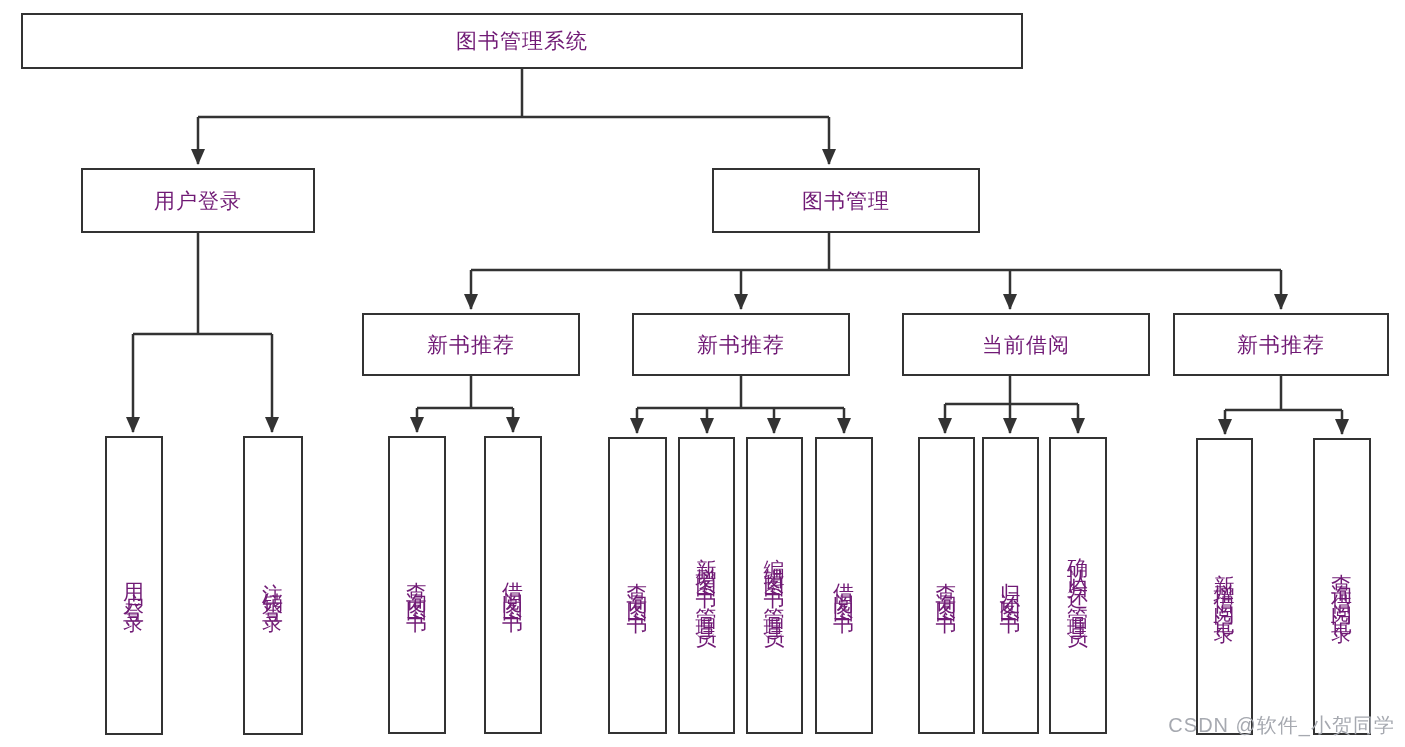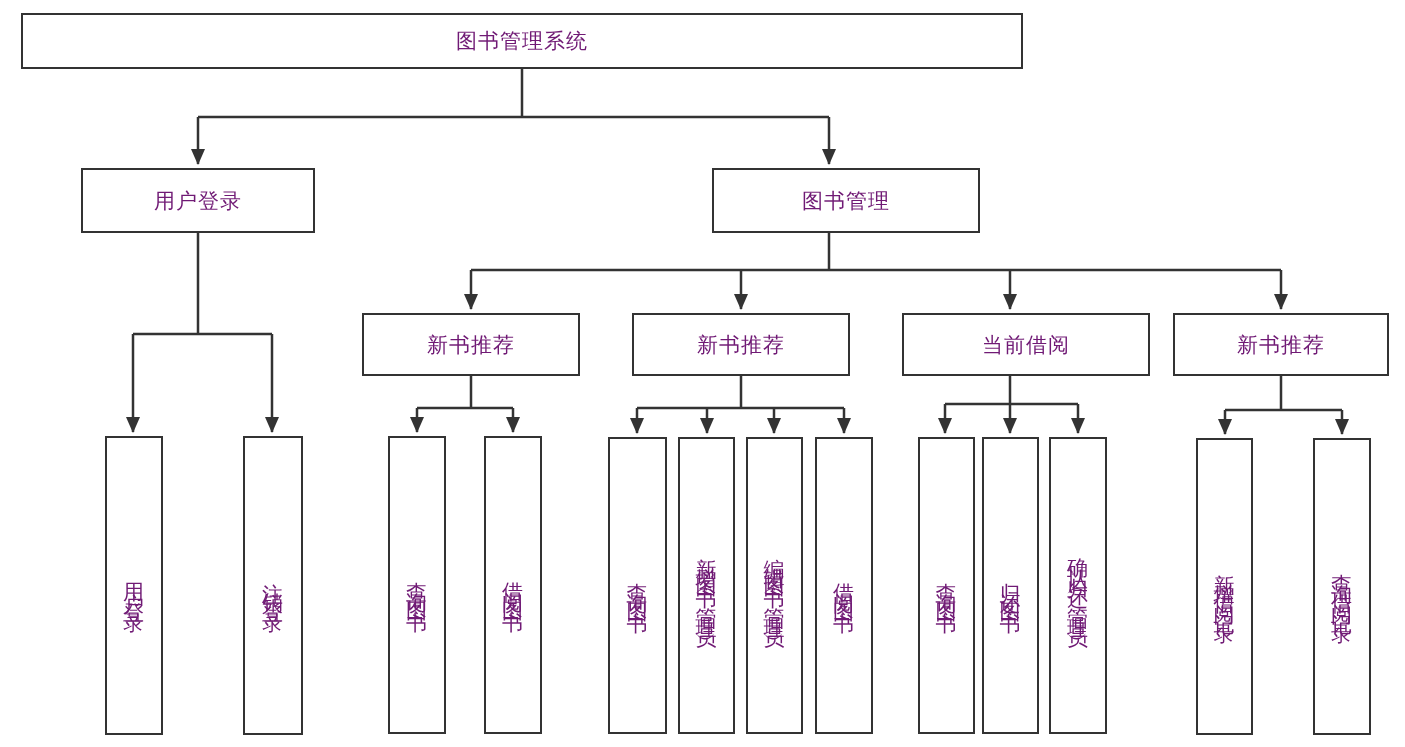--- a/index.html
+++ b/index.html
@@ -161,14 +161,15 @@
     <span class="lbl">确认归还（管理员）</span>
   </div>
 
   <div class="node v" style="left:1196px;top:438px;width:57px;height:297px">
     <span class="lbl">新增借阅记录</span>
   </div>
   <div class="node v" style="left:1313px;top:438px;width:58px;height:297px">
     <span class="lbl">查询借阅记录</span>
   </div>
 
+  <div class="watermark">CSDN @软件_小贺同学</div>
 
 </div>
 
 </body></html>

